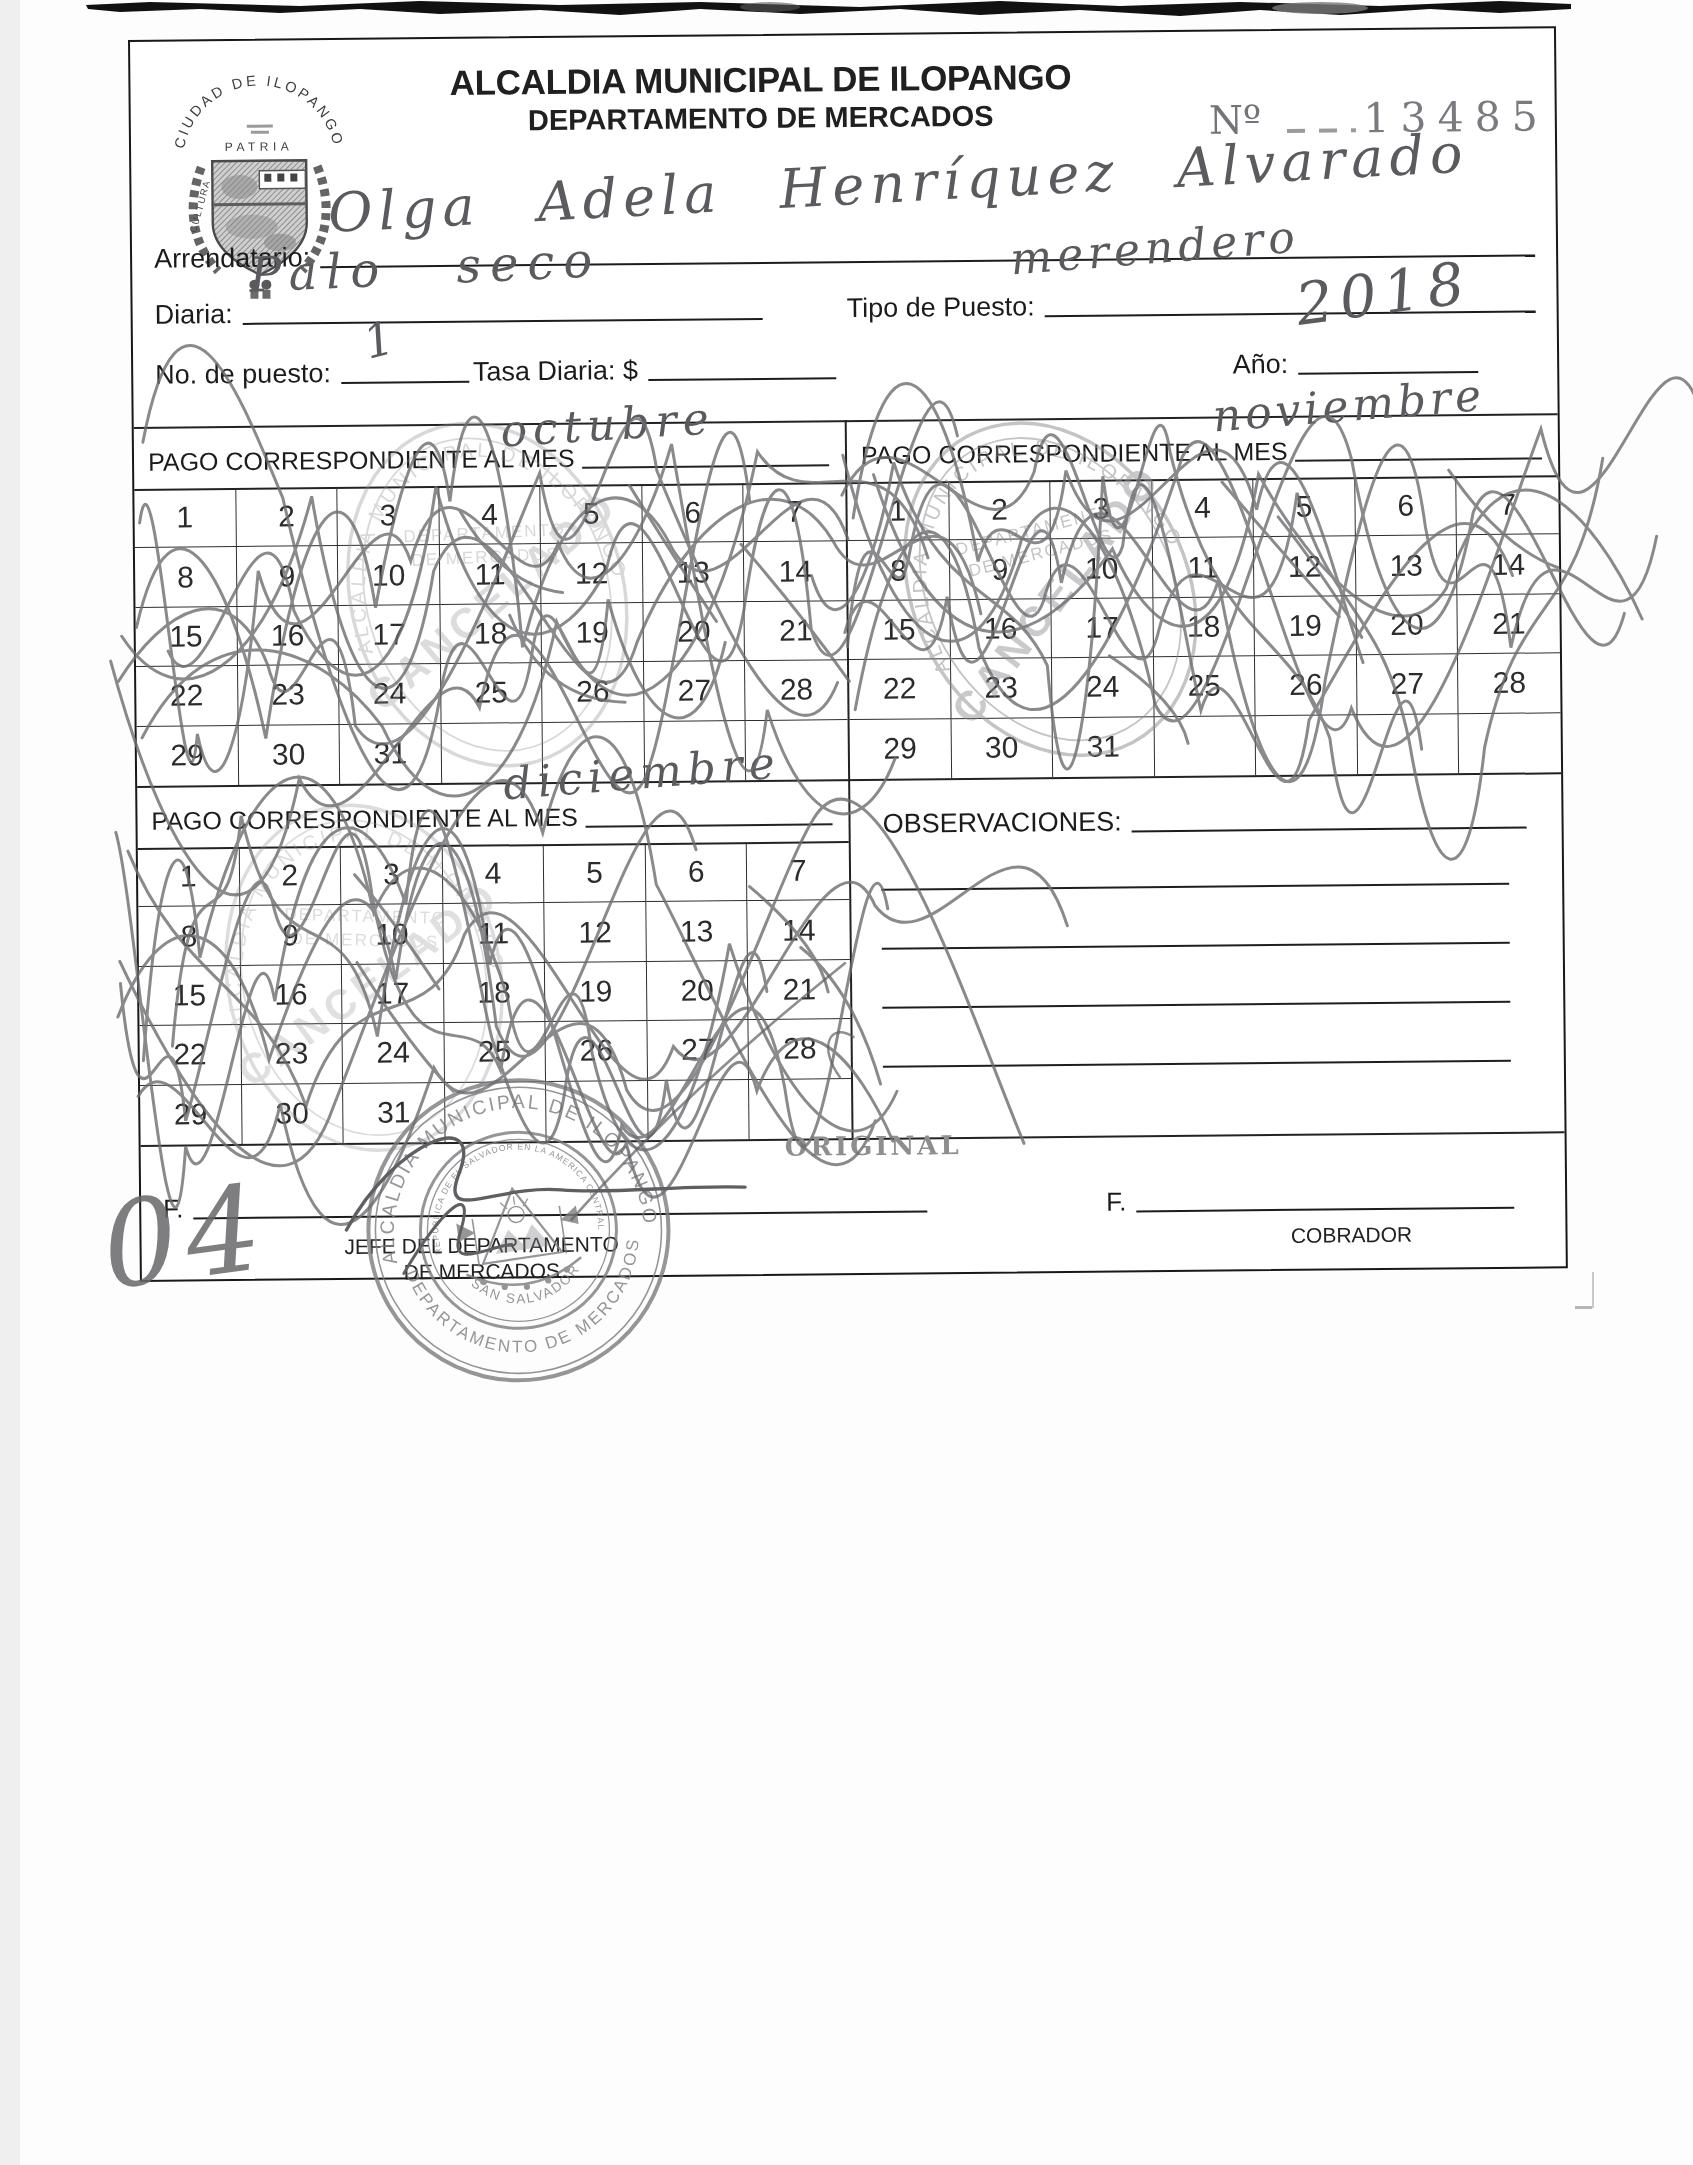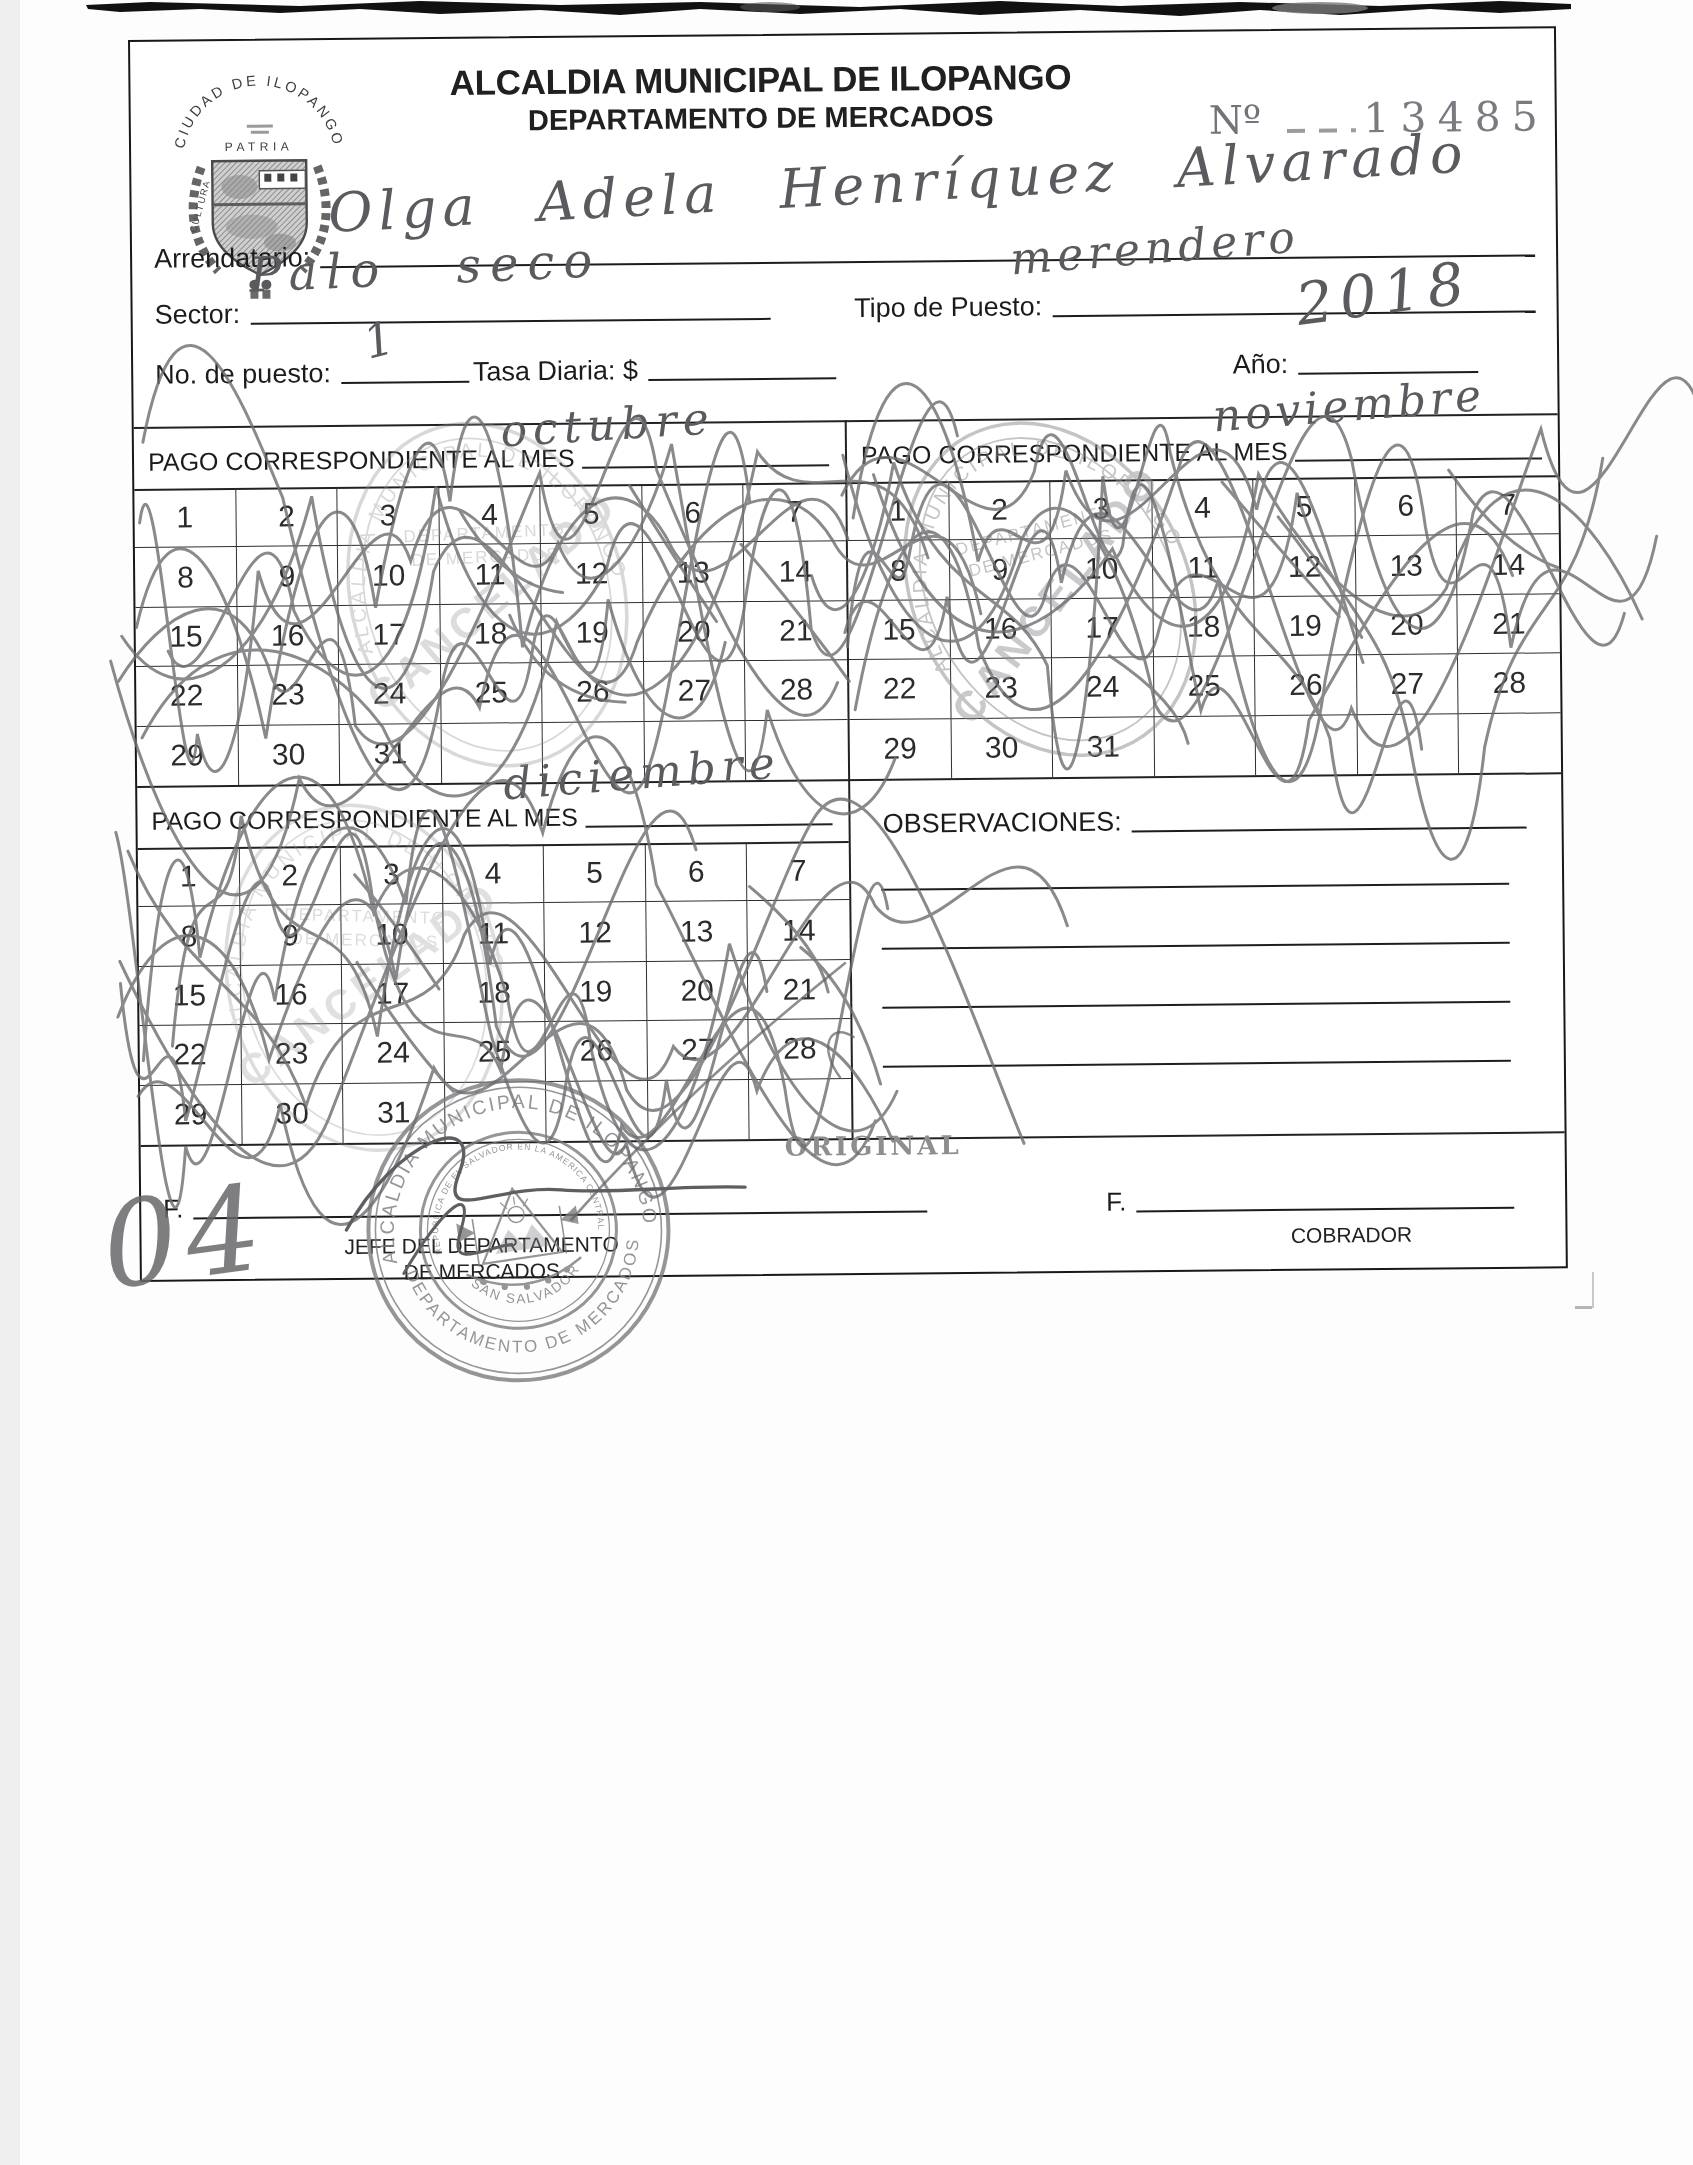--- a/index.html
+++ b/index.html
@@ -111,21 +111,21 @@
       <span class="serial-no">Nº</span>
       <span class="serial-dashes"></span>
       <span class="serial-digits">13485</span>
     </div>
 
     <div class="abs frow" style="left:22px;top:202px;width:1385px;">
       <span class="lbl">Arrendatario:</span>
       <span class="uline"></span>
     </div>
     <div class="abs frow" style="left:22px;top:258px;width:1385px;">
-      <span class="lbl">Sector:</span>
+      <span class="lbl">Diaria:</span>
       <span class="uline fix" style="width:520px;"></span>
       <span style="width:80px;"></span>
       <span class="lbl">Tipo de Puesto:</span>
       <span class="uline"></span>
     </div>
     <div class="abs frow" style="left:22px;top:318px;width:1385px;">
       <span class="lbl">No. de puesto:</span>
       <span class="uline fix" style="width:128px;"></span>
       <span class="lbl">Tasa Diaria: $</span>
       <span class="uline fix" style="width:188px;"></span>

